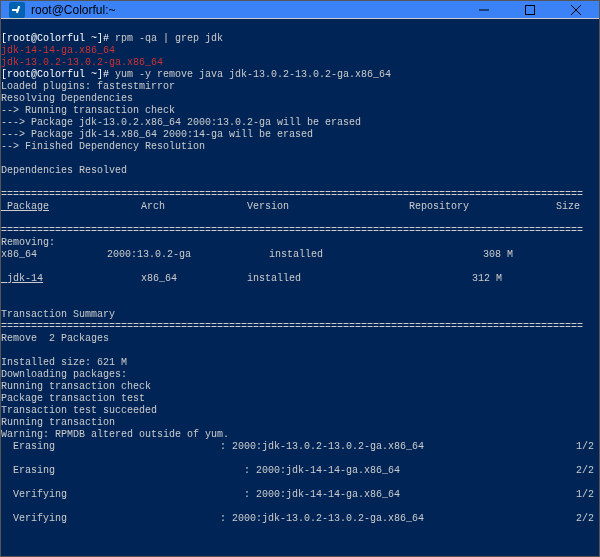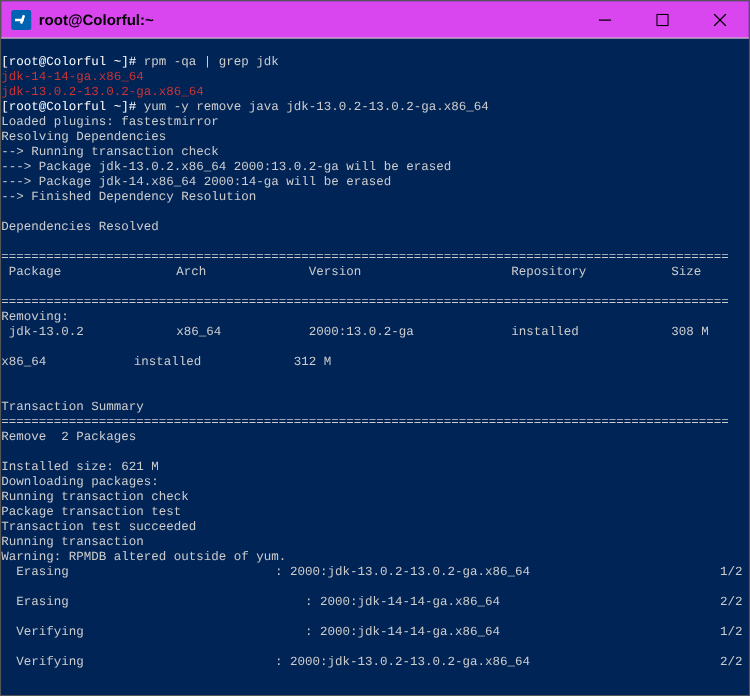--- a/index.html
+++ b/index.html
@@ -4,25 +4,24 @@
 <style>
   * { margin: 0; padding: 0; box-sizing: border-box; }
   html, body { width: 600px; height: 557px; overflow: hidden; font-family: Consolas, "Courier New", monospace; }
   .window {
     width: 600px; height: 557px;
     background: #012456;
     border: 1px solid #555;
     display: flex; flex-direction: column;
   }
   .titlebar {
-    height: 30px; background: #d946ef; color: #000;
+    height: 18px; background: #3b82f6; color: #000;
     display: flex; align-items: center; justify-content: space-between;
     border-bottom: 1px solid #ccc; font-family: "Segoe UI", Tahoma, sans-serif;
     font-size: 12px;
-    font-weight: bold;
   }
   .titlebar-left { display:flex; align-items:center; gap:6px; padding-left:8px; }
   .titlebar-icon {
     width:16px; height:16px; background:#0063B1; border-radius:2px; position:relative;
   }
   .titlebar-icon::after {
     content:""; position:absolute; left:3px; top:7px; width:7px; height:2px; background:#fff;
   }
   .titlebar-icon::before {
     content:""; position:absolute; left:8px; top:4px; width:2px; height:7px; background:#fff; transform:rotate(20deg);
@@ -35,25 +34,25 @@
   .wbtn svg { width:10px; height:10px; }
   .terminal {
     flex:1; background:#012456; color:#cccccc;
     font-size:10px; line-height:12px; padding:2px 0;
     overflow:hidden; white-space:pre;
   }
   .prompt { color:#ffffff; }
   .red { color:#cc3333; }
   .sepline { color:#cccccc; letter-spacing:0; }
   .row { display:flex; }
-  .col-pkg { width:140px; }
+  .col-pkg { width:140px;text-decoration:underline; }
   .col-arch { width:106px; }
   .col-ver { width:162px; }
   .col-repo { width:128px; }
-  .col-size { flex:1; text-align:left; }
+  .col-size { flex:1; text-align:center; }
   .col-op   { width:72px; }
   .col-opv  { flex:1;text-align:center; }
   .col-opn  { width:28px; text-align:center; }
 </style>
 </head>
 <body>
 
 <div class="window">
   <div class="titlebar">
     <div class="titlebar-left">
@@ -91,22 +90,22 @@
 <span>---&gt; Package jdk-13.0.2.x86_64 2000:13.0.2-ga will be erased</span>
 <span>---&gt; Package jdk-14.x86_64 2000:14-ga will be erased</span>
 <span>--&gt; Finished Dependency Resolution</span>
 
 <span>Dependencies Resolved</span>
 
 <span class="sepline">=================================================================================================</span>
 <div class="row"><span class="col-pkg"> Package</span><span class="col-arch">Arch</span><span class="col-ver">Version</span><span class="col-repo">Repository</span><span class="col-size">Size</span></div>
 <span class="sepline">=================================================================================================</span>
 <span>Removing:</span>
-<div class="row"><span class="col-pkg"> jdk-13.0.2</span><span class="col-arch">x86_64</span><span class="col-ver">2000:13.0.2-ga</span><span class="col-repo">installed</span><span class="col-size">308 M</span></div>
-<div class="row"><span class="col-arch">x86_64</span><span class="col-repo">installed</span><span class="col-size">312 M</span></div>
+<div class="row"><span class="col-arch">x86_64</span><span class="col-ver">2000:13.0.2-ga</span><span class="col-repo">installed</span><span class="col-size">308 M</span></div>
+<div class="row"><span class="col-pkg"> jdk-14</span><span class="col-arch">x86_64</span><span class="col-repo">installed</span><span class="col-size">312 M</span></div>
 
 <span>Transaction Summary</span>
 <span class="sepline">=================================================================================================</span>
 <span>Remove  2 Packages</span>
 
 <span>Installed size: 621 M</span>
 <span>Downloading packages:</span>
 <span>Running transaction check</span>
 <span>Package transaction test</span>
 <span>Transaction test succeeded</span>

